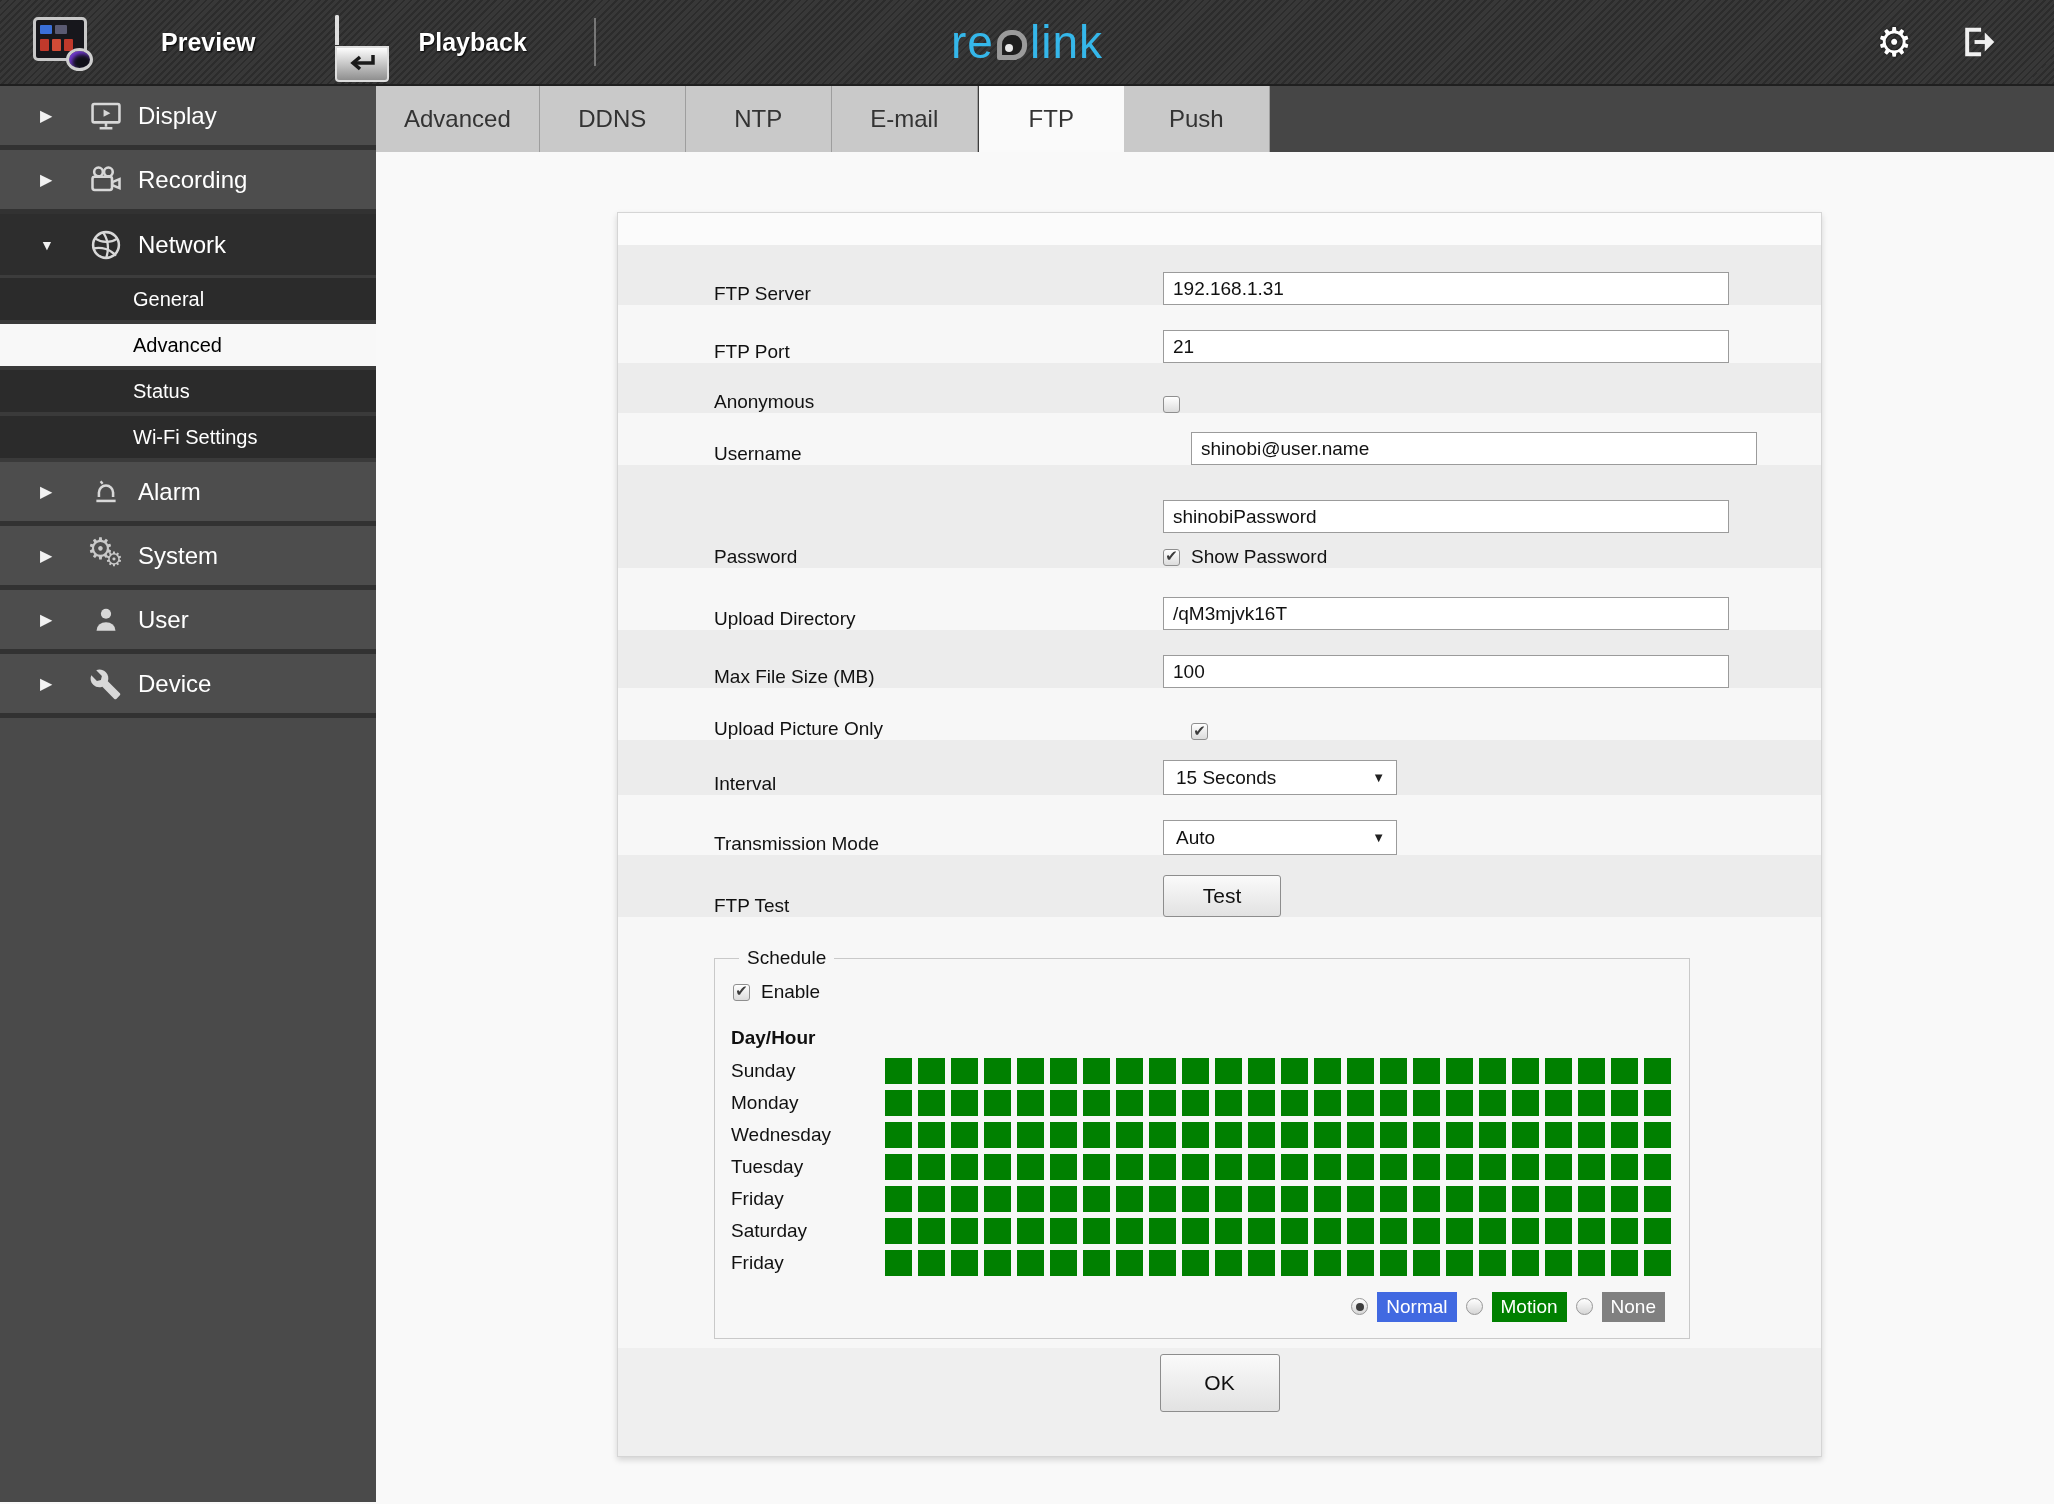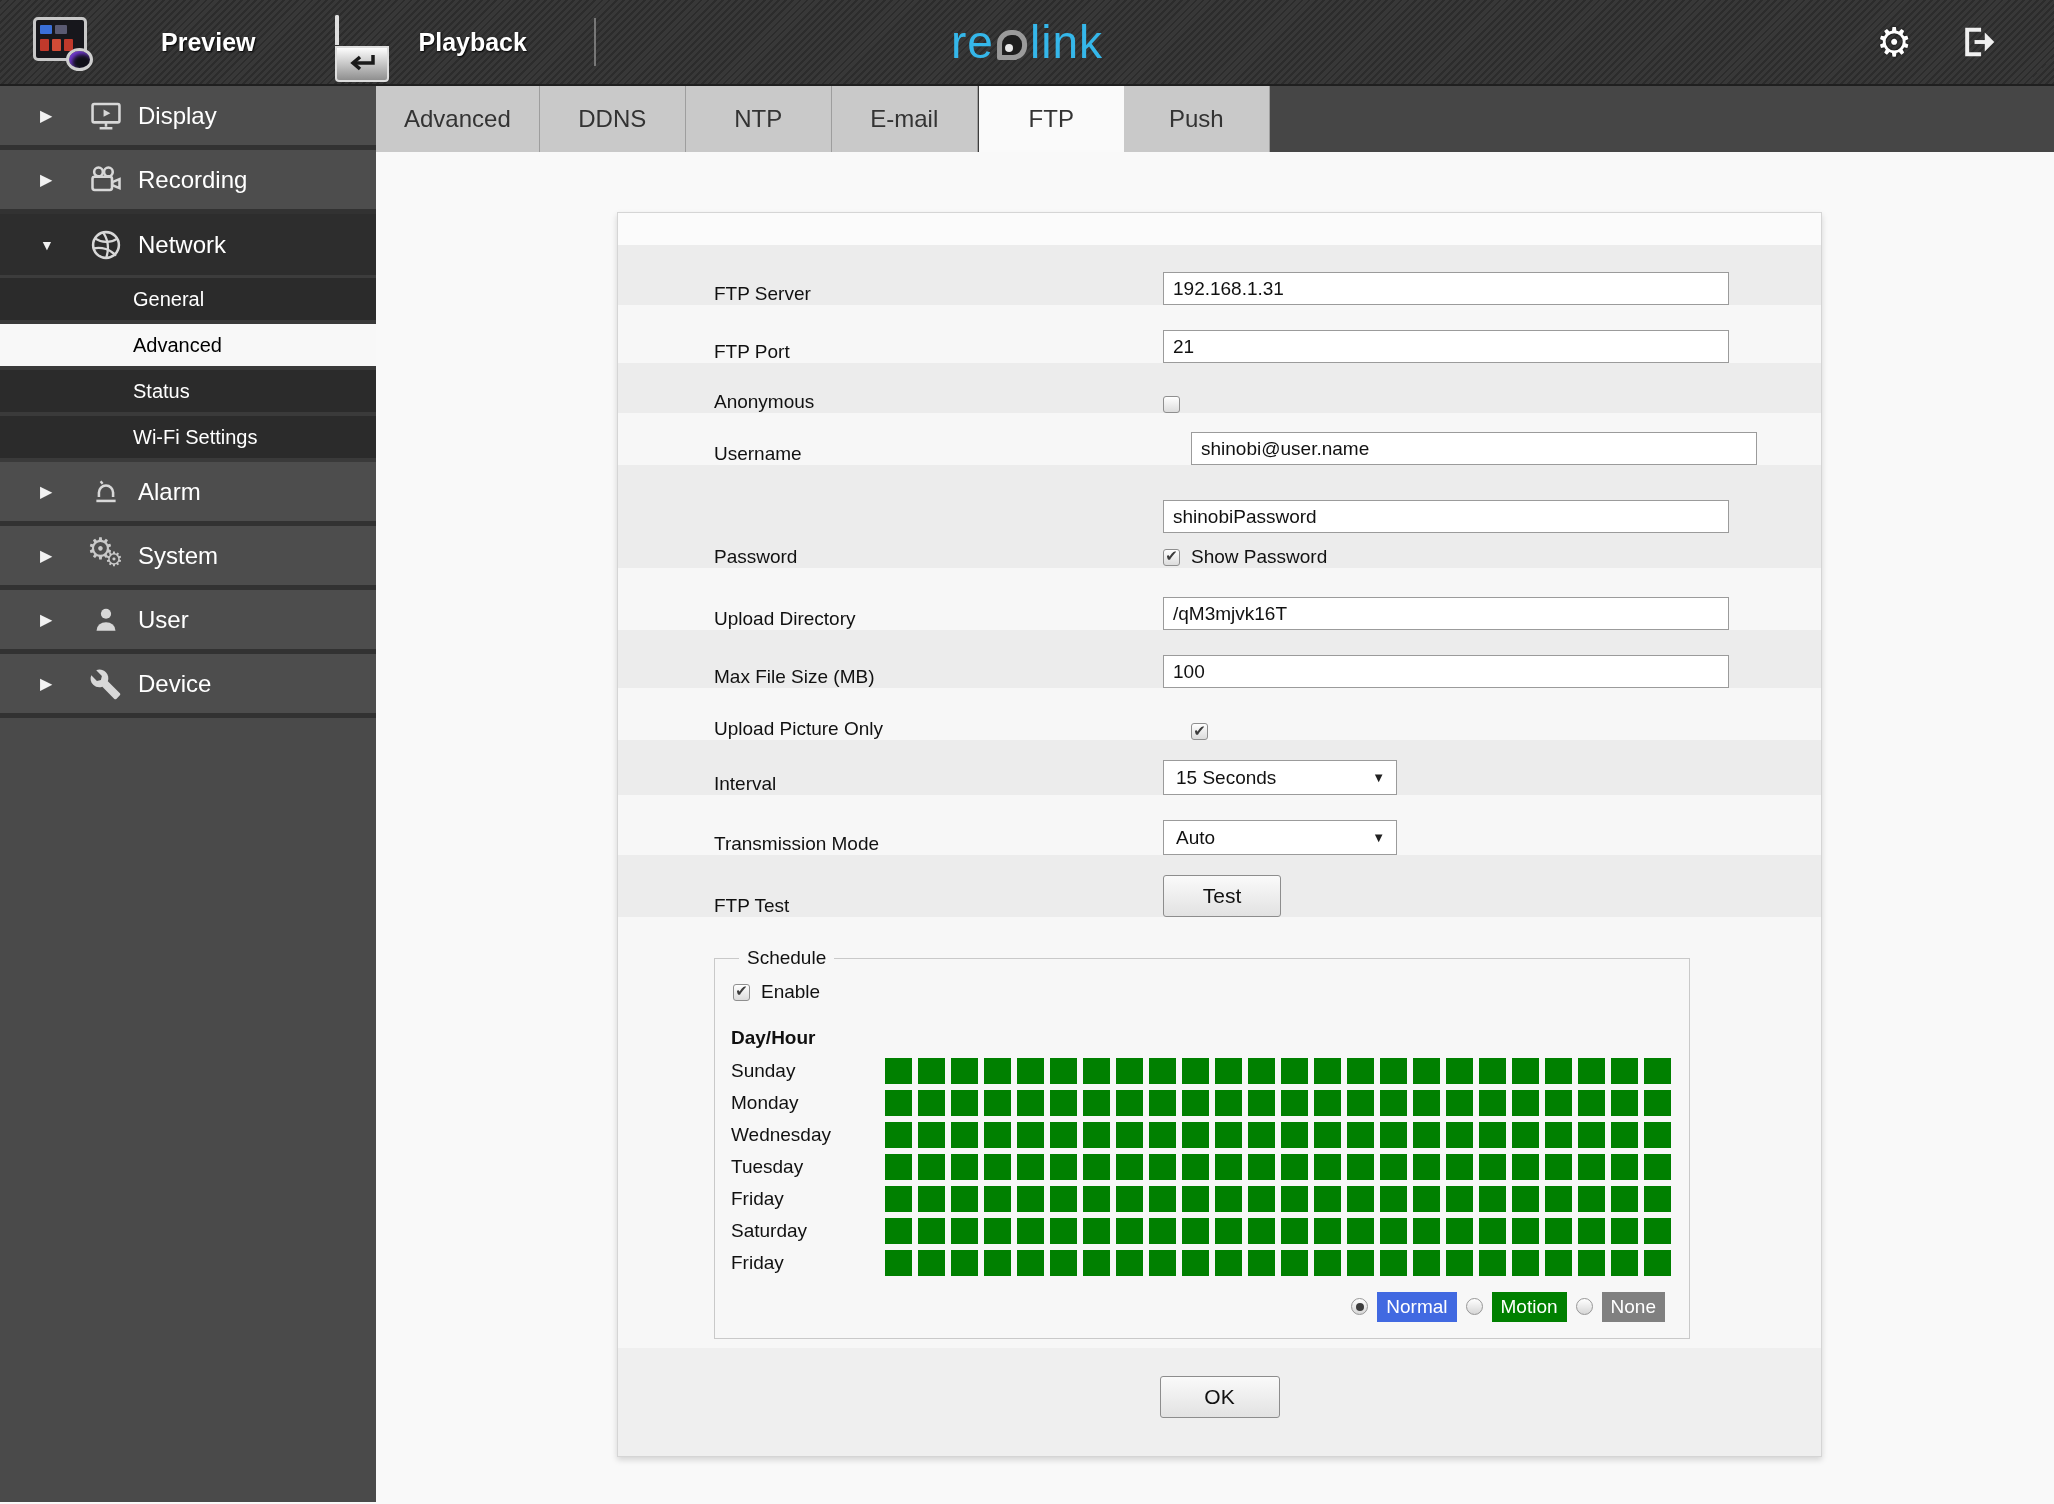--- a/index.html
+++ b/index.html
@@ -74,21 +74,21 @@
 
   .pw-field{flex-direction:column;align-items:flex-start;justify-content:center;gap:13px;}
   .show-pass{display:flex;align-items:center;gap:11px;font-size:19px;color:#111;}
 
   .fselect{width:234px;height:35px;border:1px solid #9b9b9b;background:#fff;display:flex;align-items:center;justify-content:space-between;padding:0 11px 0 12px;font-size:19px;color:#111;}
   .fselect .sel-arrow{font-size:13px;color:#222;}
 
   .btn{background:linear-gradient(#fafafa,#e2e2e2);border:1px solid #8d8d8d;border-radius:3px;font-size:21px;color:#111;display:flex;align-items:center;justify-content:center;font-family:"Liberation Sans",sans-serif;}
   .test-btn{width:118px;height:42px;}
   .ok-row{height:108px;background:#efefef;display:flex;justify-content:center;align-items:flex-start;}
-  .ok-btn{width:120px;height:42px;margin-top:28px;}
+  .ok-btn{width:120px;height:58px;margin-top:6px;}
 
   
   .sched-rowwrap{display:block;background:#f7f7f7;padding:30px 0 9px 96px;}
   .sched-fieldset{width:976px;border:1px solid #c9c9c9;margin:0;padding:4px 0 16px 16px;}
   .sched-fieldset legend{font-size:19px;color:#111;padding:0 8px;margin-left:8px;}
   .enable-row{display:flex;align-items:center;gap:11px;font-size:19px;margin:8px 0 24px 2px;color:#111;}
   .sched-header{display:flex;margin-bottom:9px;align-items:baseline;}
   .dh{width:154px;font-weight:bold;font-size:19px;color:#111;}
   .hours{position:relative;width:786px;height:24px;font-weight:bold;font-size:19px;color:#111;}
   .hours span{position:absolute;top:0;}

